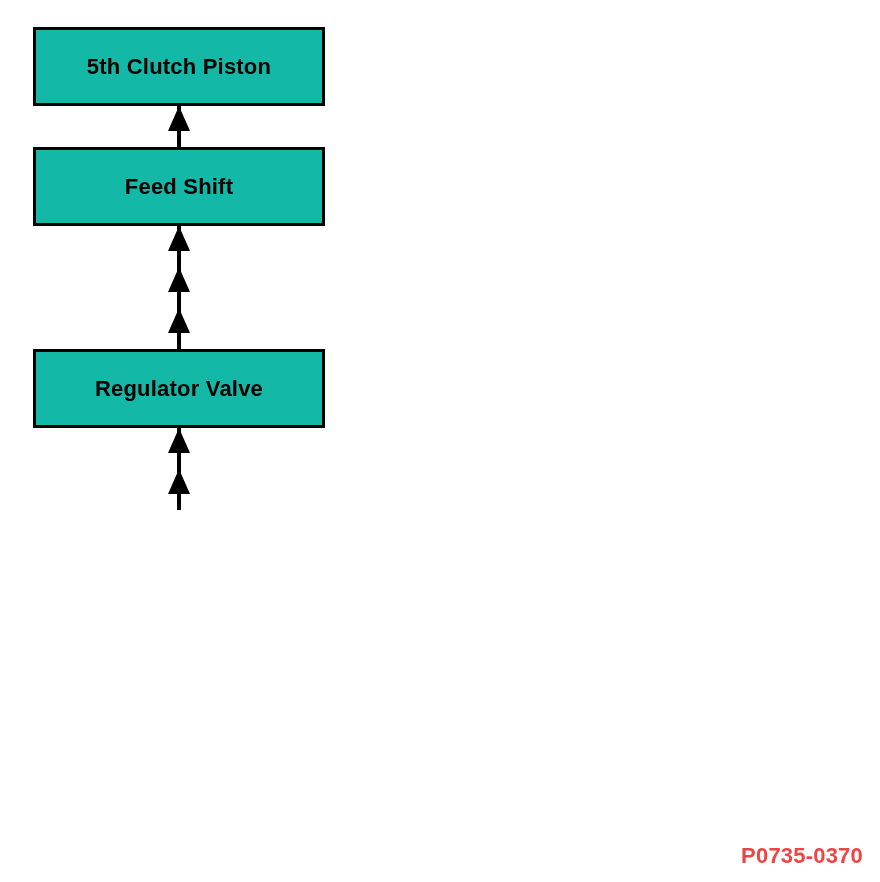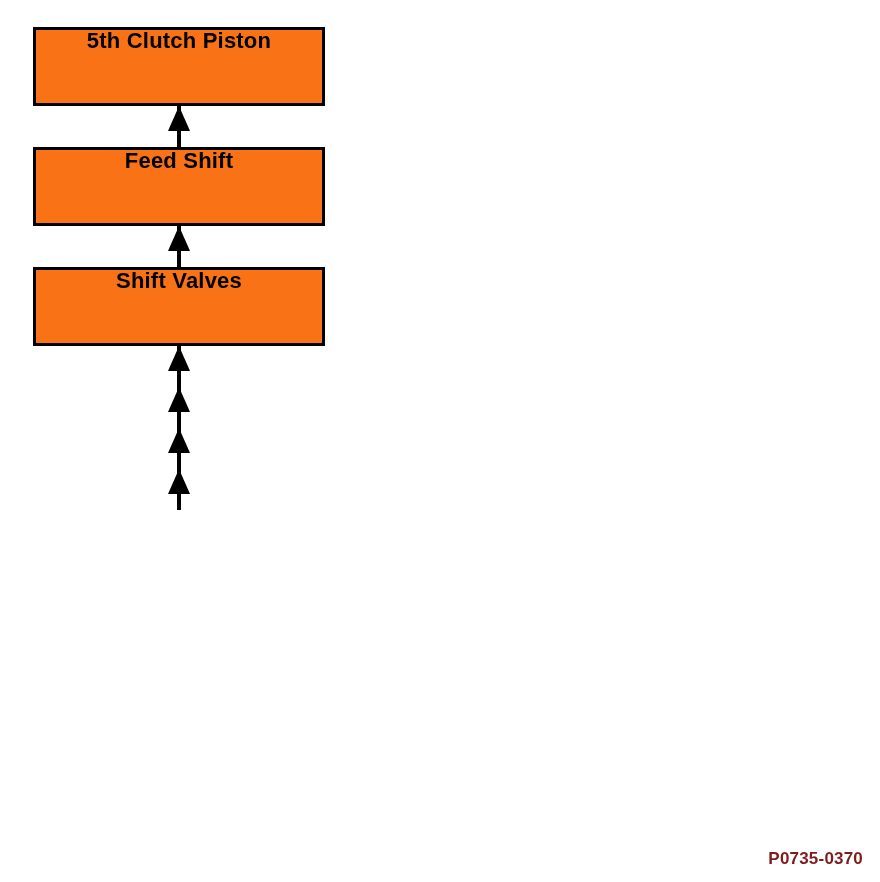--- a/index.html
+++ b/index.html
@@ -30,22 +30,23 @@
     top: 27px;
     width: 292px;
   }
 
   .flow-node {
     position: relative;
     box-sizing: border-box;
     width: 292px;
     height: 79px;
     border: 3px solid #000000;
-    background: #f97316;
+    background: #14b8a6;
     display: flex;
+    align-items: center;
     justify-content: center;
   }
 
   .flow-node-label {
     font-family: "Liberation Sans", sans-serif;
     font-size: 22px;
     font-weight: bold;
     color: #000000;
     letter-spacing: 0.2px;
     line-height: 1;
@@ -81,23 +82,23 @@
     border-right: 11px solid transparent;
     border-bottom: 25px solid #000000;
   }
 
   
   .figure-code {
     position: absolute;
     right: 17px;
     bottom: 13px;
     font-family: "Liberation Sans", sans-serif;
-    font-size: 17px;
+    font-size: 22px;
     font-weight: bold;
-    color: #7f1d1d;
+    color: #ef4444;
     letter-spacing: 0.2px;
     white-space: nowrap;
   }
 </style>
 </head>
 <body>
 
 <div id="diagram-canvas">
 
   <div class="flow-column">
@@ -113,35 +114,35 @@
 
     <div class="flow-node">
       <span class="flow-node-label">Feed Shift</span>
     </div>
 
     <div class="flow-connector">
       <span class="connector-stem"></span>
       <span class="connector-arrowhead"></span>
     </div>
 
-    <div class="flow-node">
-      <span class="flow-node-label">Shift Valves</span>
-    </div>
 
     <div class="flow-connector">
       <span class="connector-stem"></span>
       <span class="connector-arrowhead"></span>
     </div>
 
 
     <div class="flow-connector">
       <span class="connector-stem"></span>
       <span class="connector-arrowhead"></span>
     </div>
 
+    <div class="flow-node">
+      <span class="flow-node-label">Regulator Valve</span>
+    </div>
 
     <div class="flow-connector">
       <span class="connector-stem"></span>
       <span class="connector-arrowhead"></span>
     </div>
 
 
     <div class="flow-connector">
       <span class="connector-stem"></span>
       <span class="connector-arrowhead"></span>

